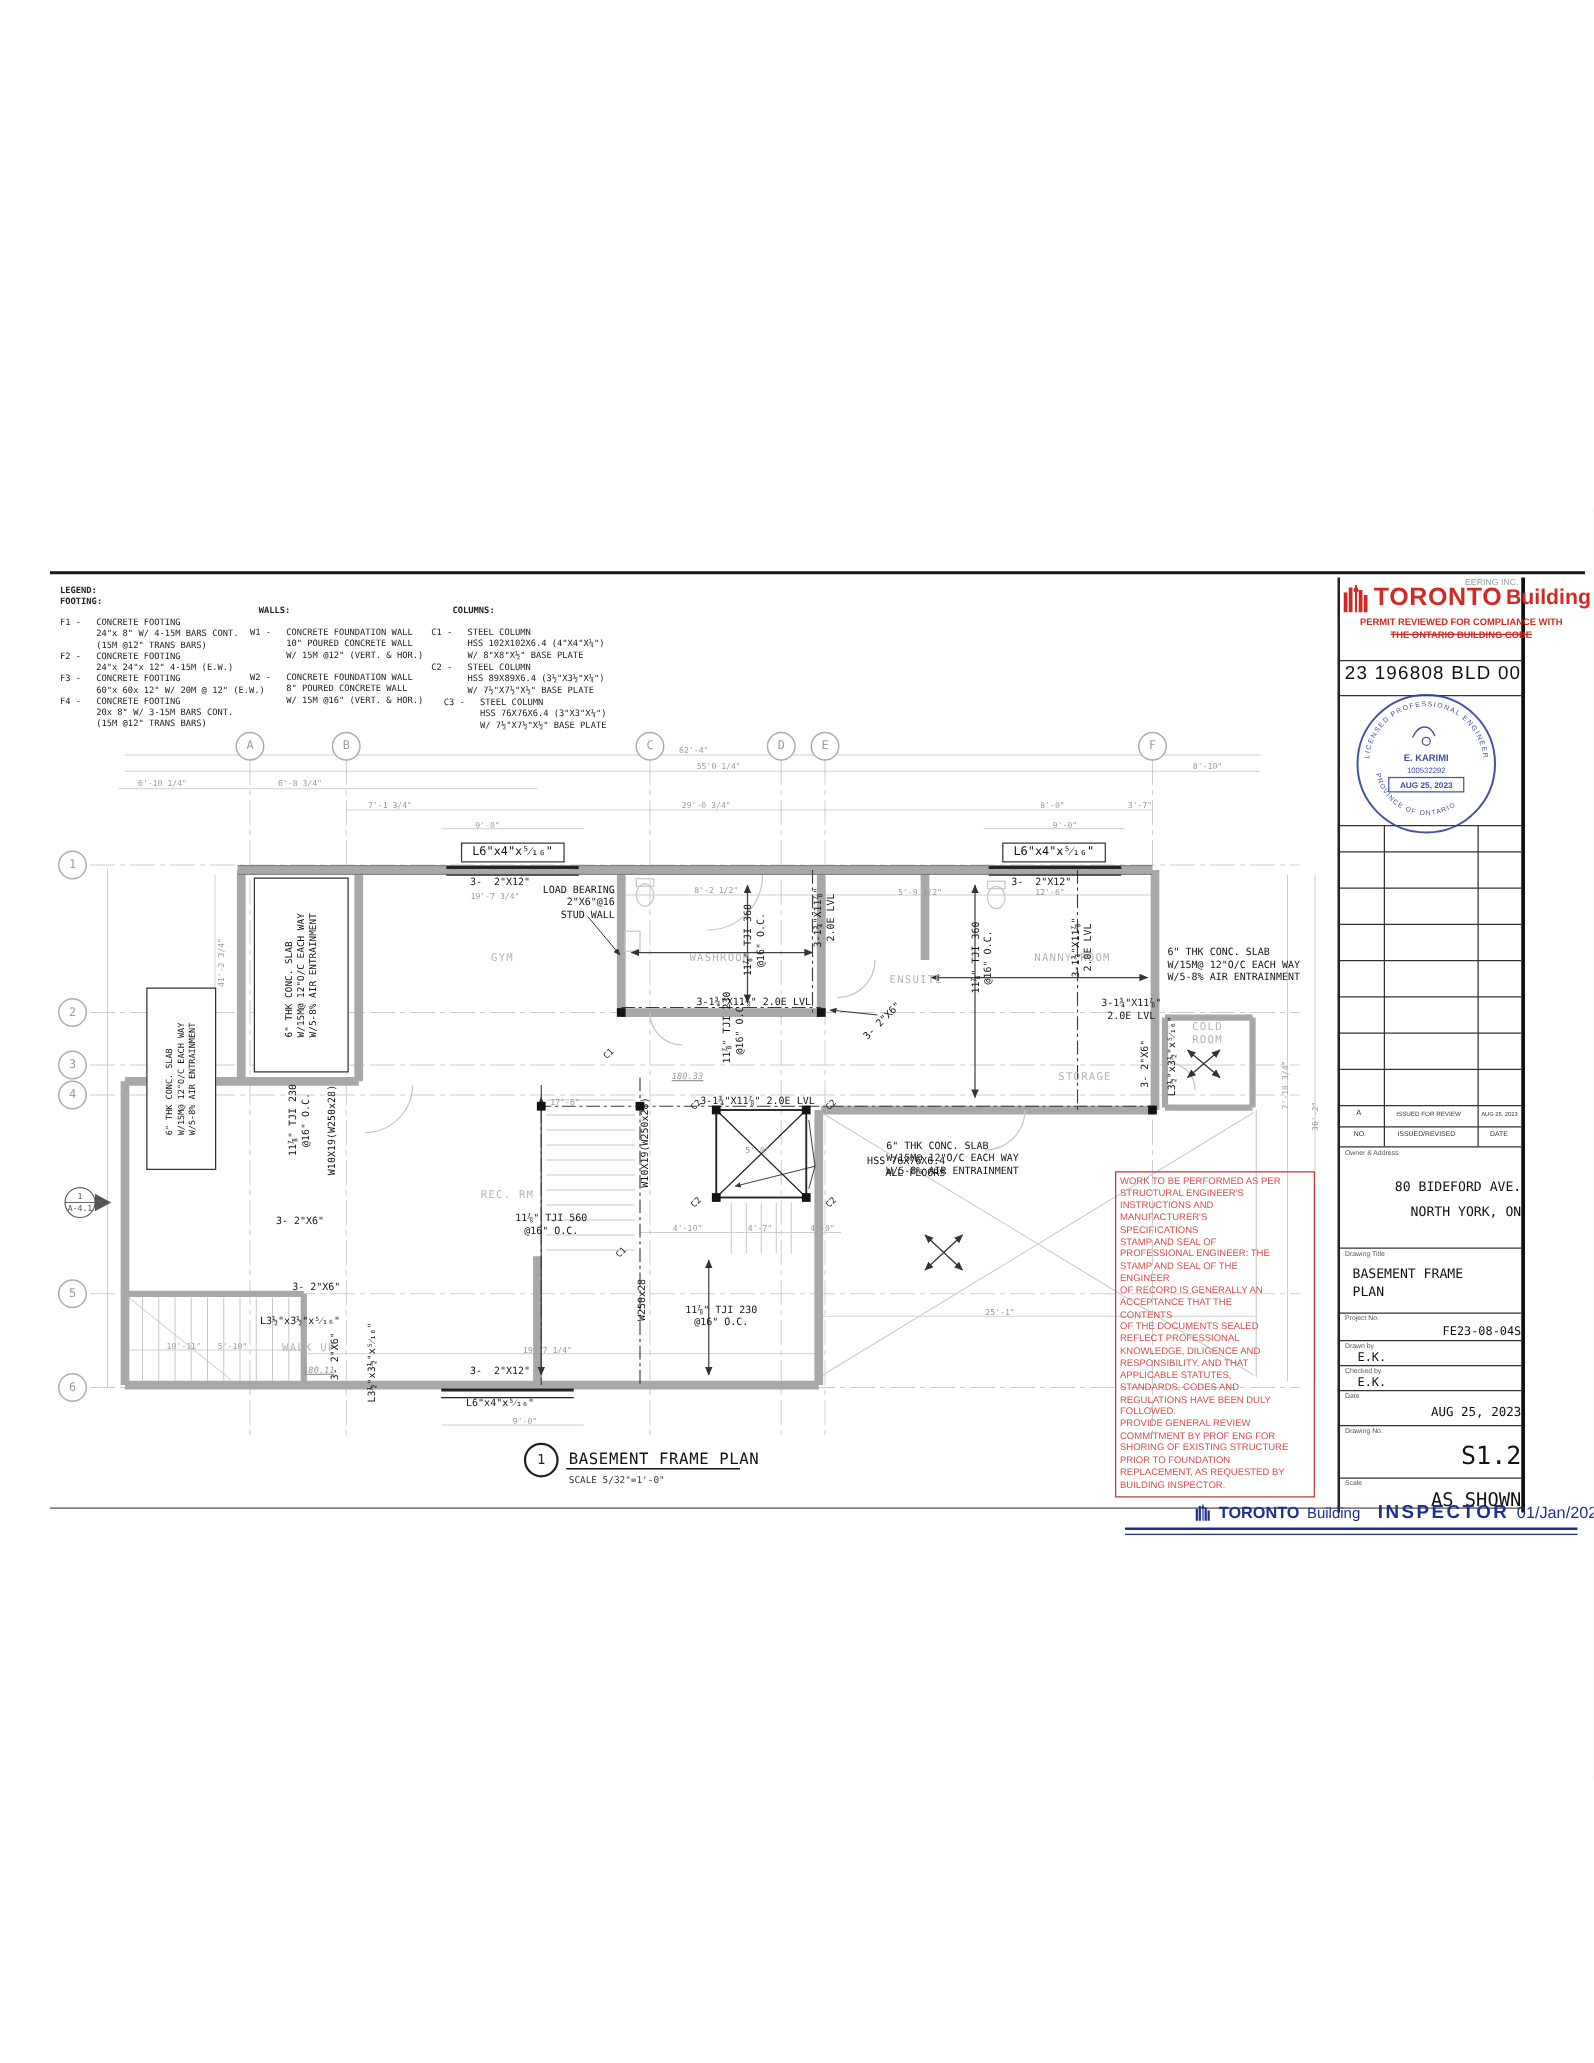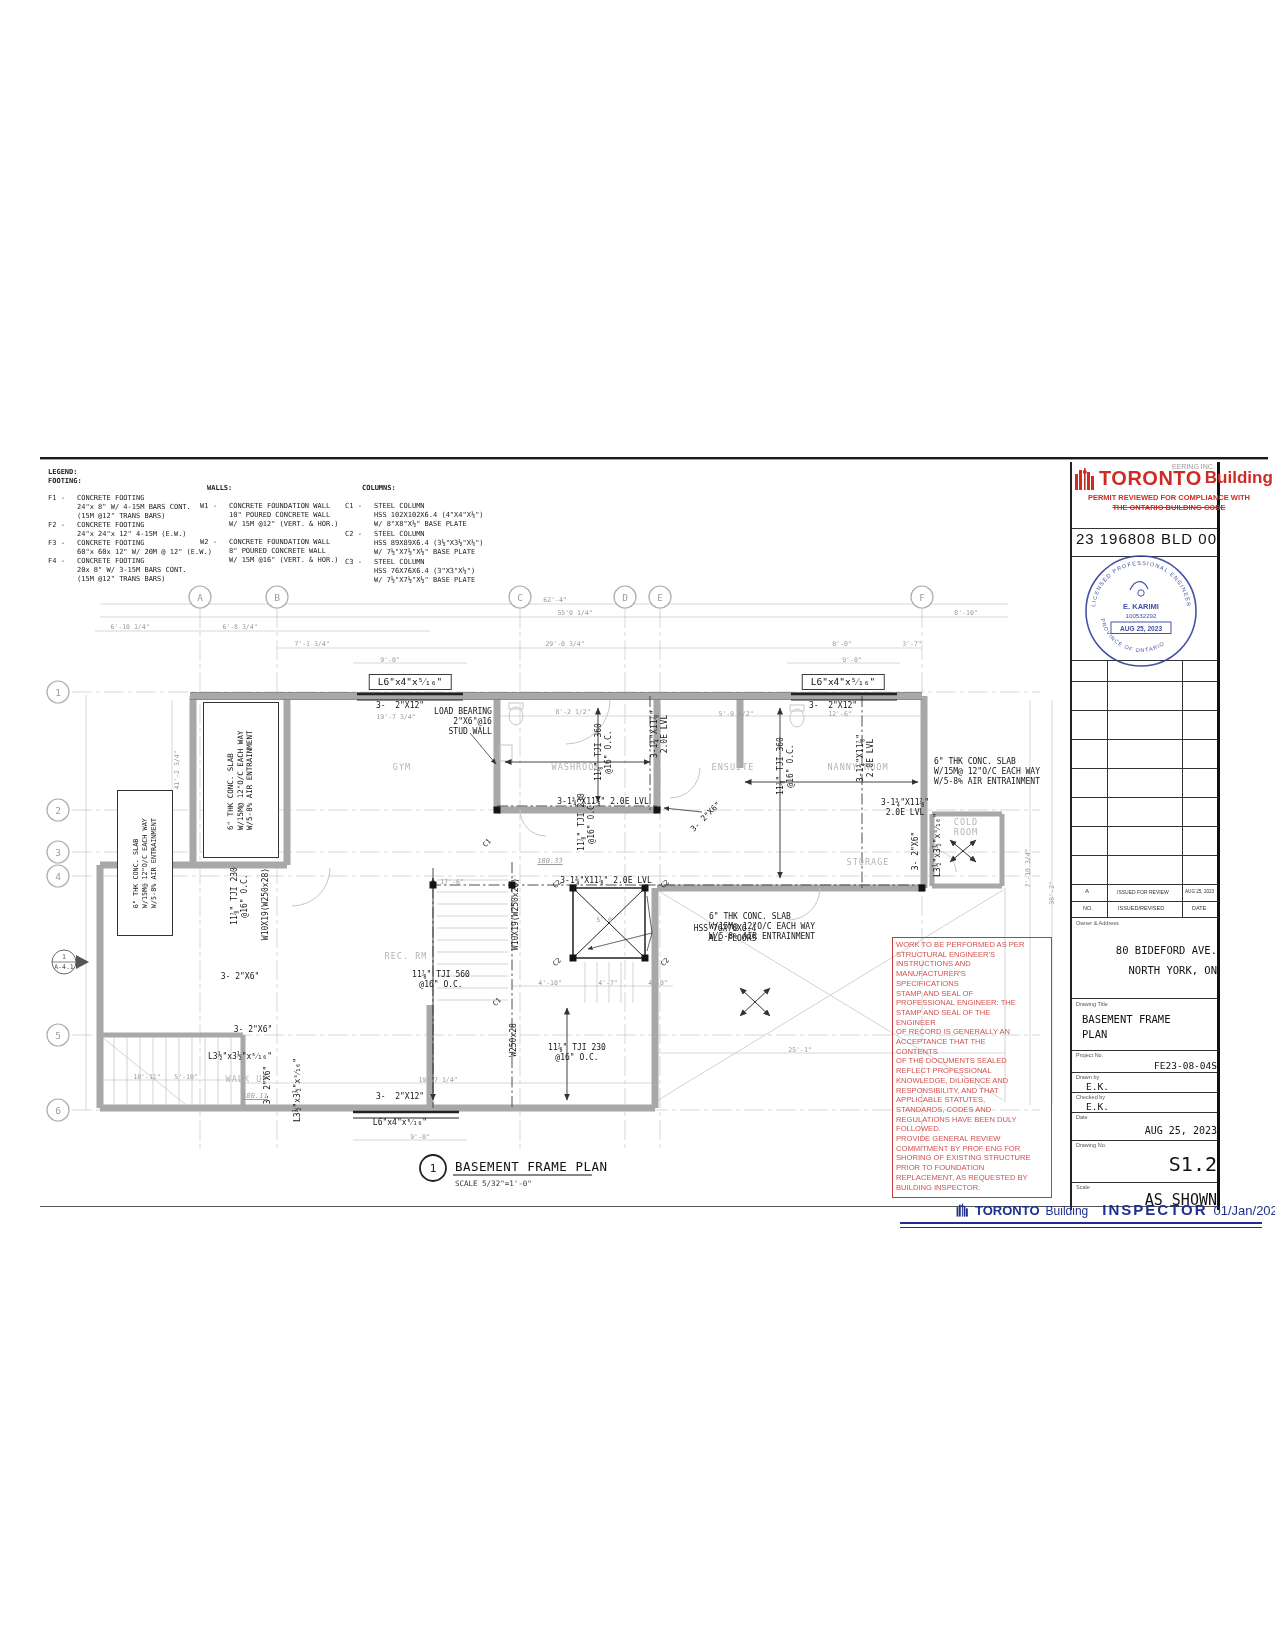--- a/index.html
+++ b/index.html
@@ -238,21 +238,21 @@
         <span class="lg-tx">STEEL COLUMN
 HSS 102X102X6.4 (4"X4"X¼")
 W/ 8"X8"X½" BASE PLATE</span>
       </div>
     <div class="lg-e" style="left:345px;top:530px">
         <span class="lg-id">C2 -</span>
         <span class="lg-tx">STEEL COLUMN
 HSS 89X89X6.4 (3½"X3½"X¼")
 W/ 7½"X7½"X½" BASE PLATE</span>
       </div>
-    <div class="lg-e" style="left:345px;top:558px">
+    <div class="lg-e" style="left:355px;top:558px">
         <span class="lg-id">C3 -</span>
         <span class="lg-tx">STEEL COLUMN
 HSS 76X76X6.4 (3"X3"X¼")
 W/ 7½"X7½"X½" BASE PLATE</span>
       </div>
 
     <div class="gb" style="left:200px;top:597px">A</div>
     <div class="gb" style="left:277px;top:597px">B</div>
     <div class="gb" style="left:520px;top:597px">C</div>
     <div class="gb" style="left:625px;top:597px">D</div>
@@ -291,21 +291,21 @@
     <div class="dim" style="left:147px;top:1077px">10'-11"</div>
     <div class="dim" style="left:186px;top:1077px">5'-10"</div>
     <div class="dim" style="left:438px;top:1080px">19'-7 1/4"</div>
     <div class="dim" style="left:420px;top:1137px">9'-0"</div>
     <div class="dim v" style="left:177px;top:770px">41'-2 3/4"</div>
     <div class="dim v" style="left:1028px;top:868px">7'-10 3/4"</div>
     <div class="dim v" style="left:1052px;top:893px">36'-2"</div>
 
     <div class="room" style="left:402px;top:767px">GYM</div>
     <div class="room" style="left:576px;top:767px">WASHROOM</div>
-    <div class="room" style="left:733px;top:767px">ENSUITE</div>
+    <div class="room" style="left:733px;top:784px">ENSUITE</div>
     <div class="room" style="left:858px;top:767px">NANNY ROOM</div>
     <div class="room" style="left:406px;top:956px">REC. RM</div>
     <div class="room" style="left:868px;top:862px">STORAGE</div>
     <div class="room" style="left:966px;top:827px">COLD
 ROOM</div>
     <div class="room" style="left:247px;top:1079px">WALK UP</div>
 
     <div class="ann wb" style="left:410px;top:682px">L6"x4"x⁵⁄₁₆"</div>
     <div class="ann" style="left:400px;top:706px">3-  2"X12"</div>
     <div class="ann wb" style="left:843px;top:682px">L6"x4"x⁵⁄₁₆"</div>

